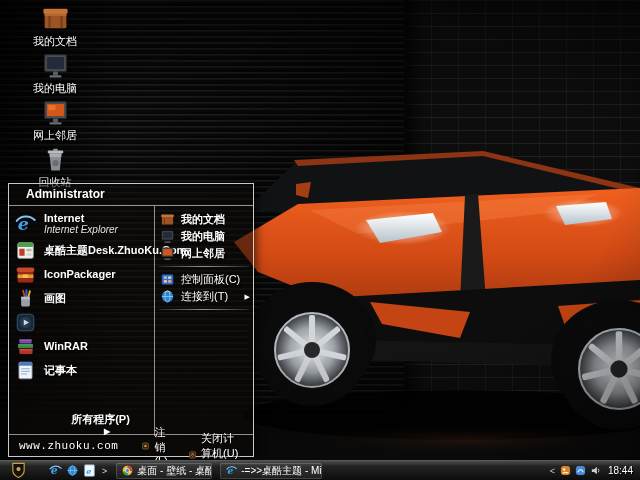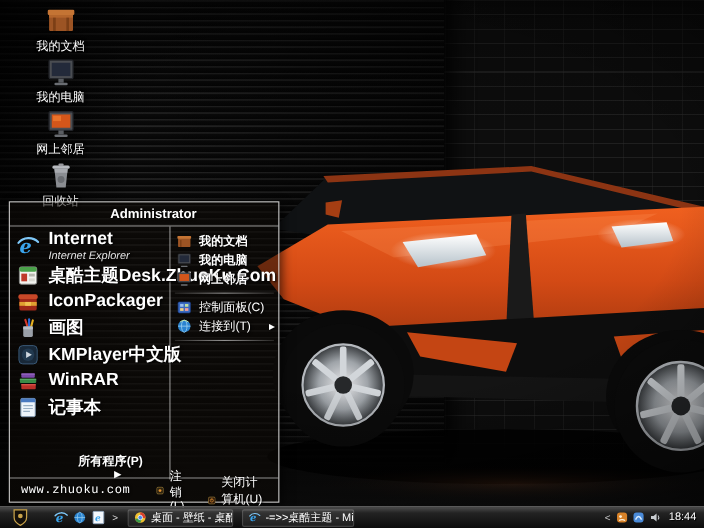--- a/index.html
+++ b/index.html
@@ -23,27 +23,27 @@
   
   .desk-icons{position:absolute;left:15px;top:4px;width:80px;z-index:3;}
   .desk-icon{width:80px;height:47px;display:flex;flex-direction:column;align-items:center;cursor:default;}
   .desk-icon svg{width:29px;height:29px;}
   .di-label{margin-top:1px;font-size:11px;color:#fff;text-shadow:1px 1px 2px #000,0 0 3px #000;white-space:nowrap;}
   
   .start-menu{position:absolute;left:8px;top:183px;width:246px;height:274px;z-index:6;
     background:rgba(14,11,8,.55);border:1px solid rgba(250,250,250,.8);
     box-shadow:2px 3px 9px rgba(0,0,0,.65);box-sizing:border-box;color:#fff;}
   .sm-header{height:21px;line-height:21px;padding-left:17px;font-size:12px;font-weight:bold;
-    border-bottom:1px solid rgba(255,255,255,.55);text-shadow:1px 1px 2px #000;text-align:center;}
+    border-bottom:1px solid rgba(255,255,255,.55);text-shadow:1px 1px 2px #000;}
   .sm-body{display:flex;height:230px;}
   .sm-left{width:146px;box-sizing:border-box;border-right:1px solid rgba(255,255,255,.55);
     display:flex;flex-direction:column;padding-top:2px;}
   .sm-item{display:flex;align-items:center;height:24px;padding-left:6px;gap:8px;}
   .sm-item svg{width:21px;height:21px;flex:0 0 auto;}
-  .sm-item .t{font-size:16px;font-weight:bold;text-shadow:1px 1px 2px #000;white-space:nowrap;}
+  .sm-item .t{font-size:11px;font-weight:bold;text-shadow:1px 1px 2px #000;white-space:nowrap;}
   .sm-internet{height:30px;}
   .sm-internet .s{font-size:10px;font-weight:normal;color:#e4e4e4;text-shadow:1px 1px 2px #000;font-style:italic;}
   .sm-allprograms{margin-top:auto;height:24px;display:flex;align-items:center;padding-left:38px;
     font-size:11px;font-weight:bold;text-shadow:1px 1px 2px #000;flex-direction:column;}
   .sm-allprograms .arr{margin-left:13px;font-size:8px;}
   .sm-right{flex:1;padding-top:5px;display:flex;flex-direction:column;}
   .sm-ritem{display:flex;align-items:center;height:17px;padding-left:5px;gap:6px;font-size:11px;
     text-shadow:1px 1px 2px #000;white-space:nowrap;}
   .sm-ritem svg{width:15px;height:15px;flex:0 0 auto;}
   .sm-ritem.b{font-weight:bold;}
@@ -232,21 +232,20 @@
               <rect x="7" y="10" width="10" height="3" fill="#b8bec6"></rect>
             </svg>
           <span class="t">画图</span>
         </div>
         <div class="sm-item">
           <svg viewBox="0 0 24 24">
               <rect x="2.5" y="2.5" width="19" height="19" rx="4" fill="#182838" stroke="#3a5a78"></rect>
               <circle cx="12" cy="12" r="6.5" fill="#223a50"></circle>
               <polygon points="10,8.5 16,12 10,15.5" fill="#cfd8e0"></polygon>
             </svg>
-          <span class="t">KMPlayer中文版</span>
         </div>
         <div class="sm-item">
           <svg viewBox="0 0 24 24">
               <rect x="5" y="4" width="14" height="4.5" rx="1" fill="#7a4aa8"></rect>
               <rect x="5" y="4" width="14" height="1.2" fill="#9a6ac8"></rect>
               <rect x="3.5" y="9.5" width="17" height="4.5" rx="1" fill="#3a8a46"></rect>
               <rect x="3.5" y="9.5" width="17" height="1.2" fill="#5aa866"></rect>
               <rect x="5" y="15" width="15" height="5.5" rx="1" fill="#b83028"></rect>
               <rect x="5" y="15" width="15" height="1.4" fill="#d85048"></rect>
             </svg>

